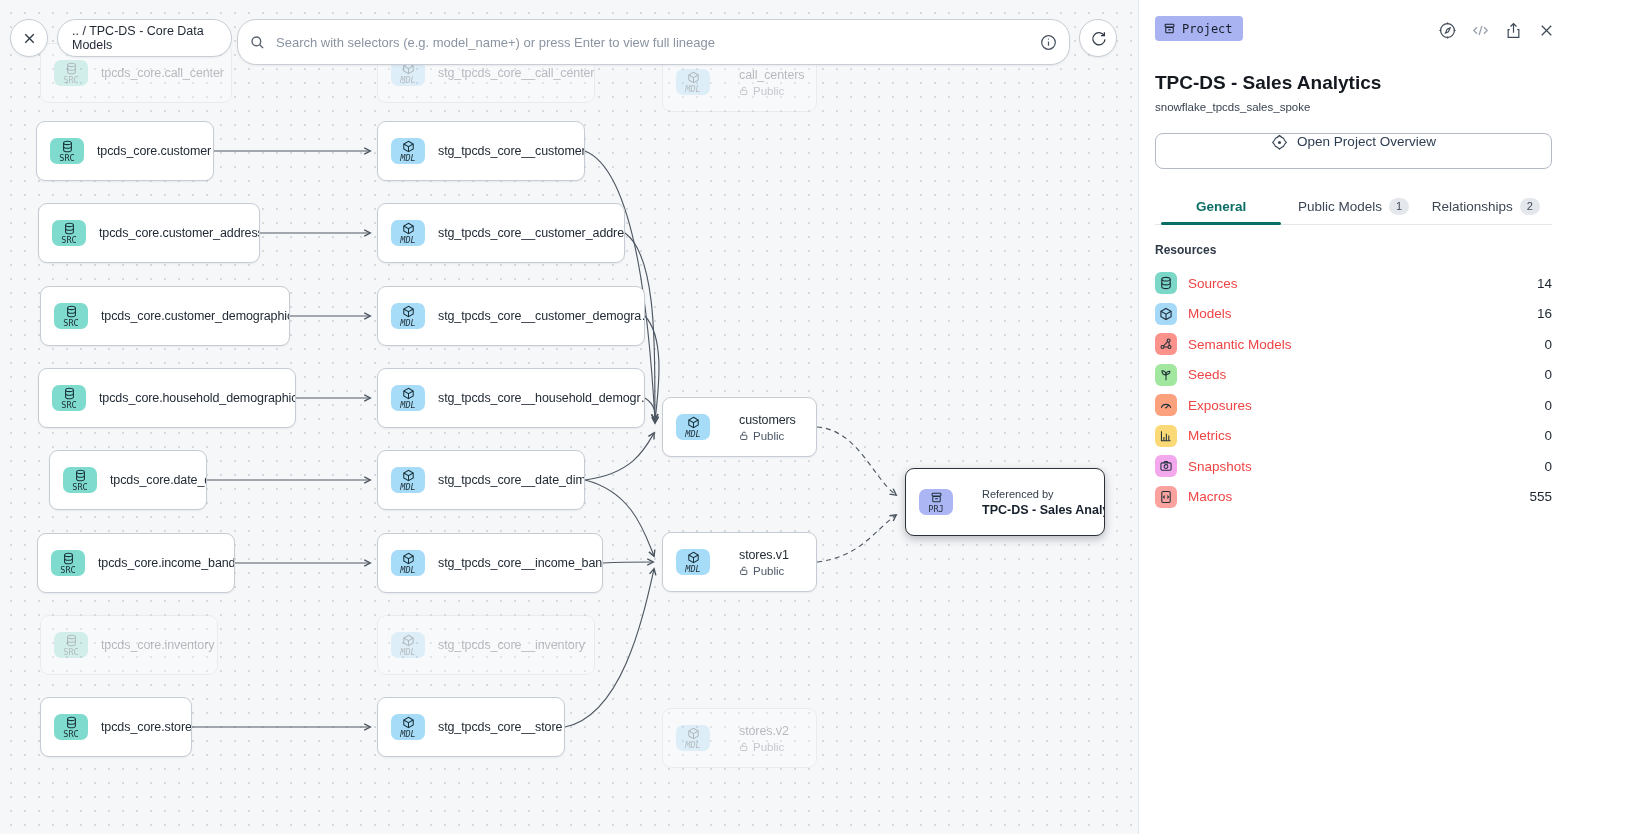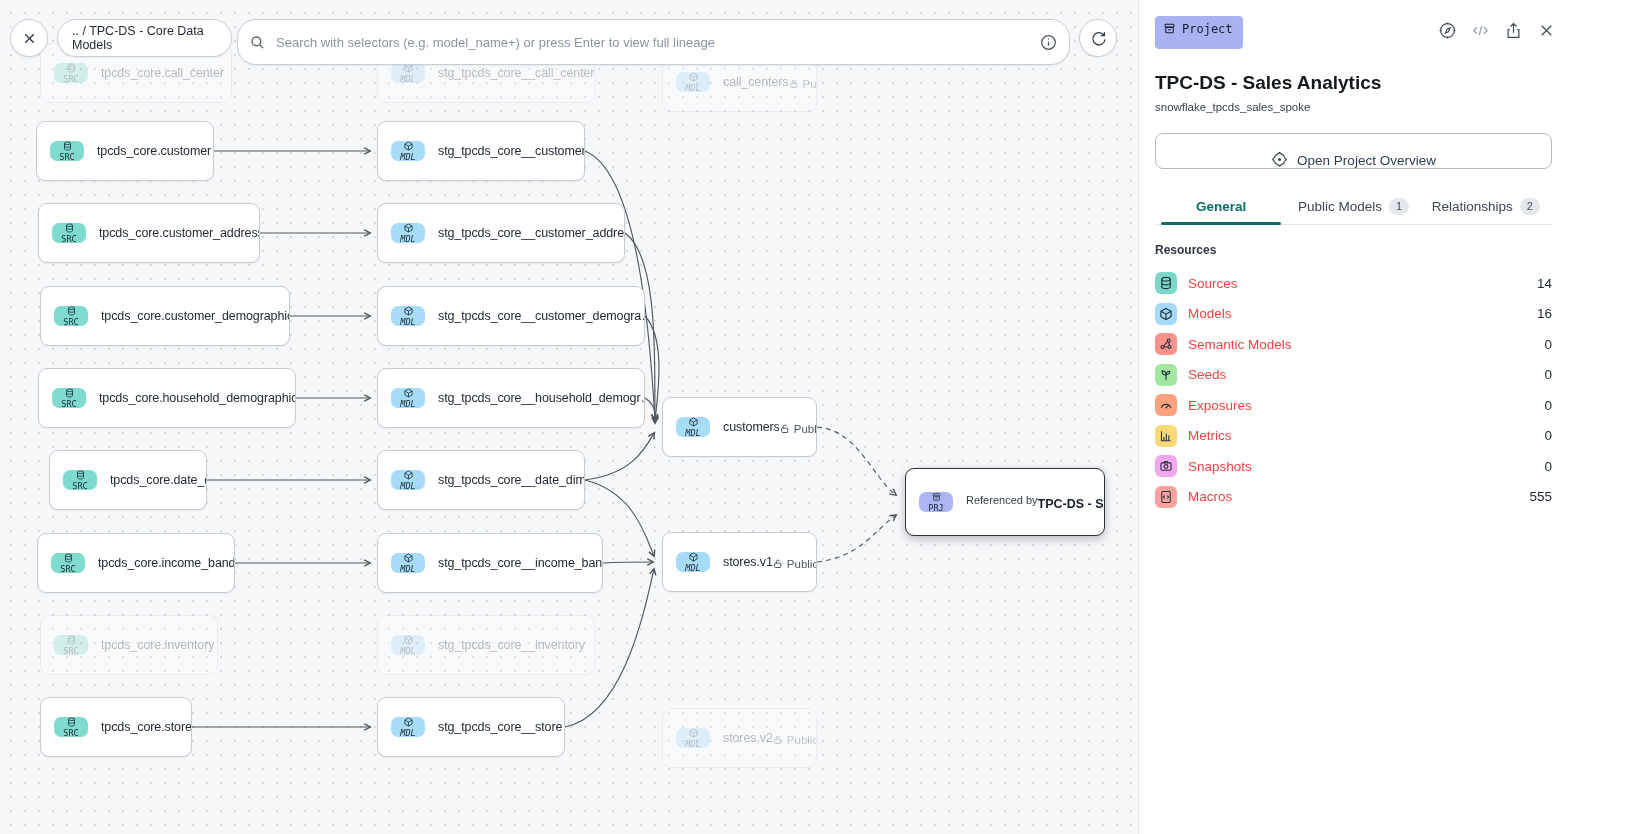--- a/index.html
+++ b/index.html
@@ -17,31 +17,31 @@
   .edges{position:absolute;left:0;top:0;pointer-events:none;}
   .node{
     position:absolute;height:60px;box-sizing:border-box;background:#fff;
     border:1px solid #c6ccd4;border-radius:9px;
     box-shadow:0 1px 2px rgba(16,24,40,.06);
     display:flex;align-items:center;gap:13px;padding:0 12px 0 13px;
     overflow:hidden;white-space:nowrap;
   }
   .node.faded{opacity:.30;box-shadow:none;border-color:#cdd2d9;}
   .tile{
-    width:34px;height:20px;border-radius:7px;flex:none;
+    width:34px;height:26px;border-radius:7px;flex:none;
     display:flex;flex-direction:column;align-items:center;justify-content:center;
     color:#19313b;
   }
   .tile svg{width:13px;height:13px;display:block;}
   .tile .tag{font-family:"DejaVu Sans Mono",monospace;font-size:8.5px;line-height:1;margin-top:1.5px;color:#1d2b33;}
   .tile.src{background:#7edbce;}
   .tile.mdl{background:#a7dcf8;font-style:italic;}
   .tile.prj{background:#acb6f4;}
   .node .label{font-size:12.5px;color:#222b36;letter-spacing:-.1px;}
-  .pubcol{display:flex;flex-direction:row;justify-content:center;}
+  .pubcol{display:flex;flex-direction:column;justify-content:center;margin-left:16px;}
   .pub-vis{display:flex;align-items:center;gap:4px;margin-top:3px;font-size:11.5px;color:#4c5866;}
   .pub-vis svg{width:10px;height:10px;}
   .prj-node{height:68px;border:1.6px solid #2a3138;box-shadow:0 3px 8px rgba(20,25,35,.28);border-radius:9px;}
   .prj-caption{font-size:11px;color:#333e4c;}
   .prj-label{font-size:12.5px;font-weight:700;color:#16202c;margin-top:3px;}
   
   .tb{
     position:absolute;background:#fff;border:1px solid #c9ced6;border-radius:19px;
     box-shadow:0 1px 2px rgba(16,24,40,.07);
     display:flex;align-items:center;justify-content:center;box-sizing:border-box;
@@ -54,35 +54,35 @@
     font-size:13px;color:#27303c;background:transparent;
   }
   .searchbar input::placeholder{color:#8a94a2;}
   
   .panel{
     position:absolute;left:1138px;top:0;width:510px;height:834px;background:#fff;
     border-left:1px solid #e1e4e8;box-sizing:border-box;
   }
   .panel-badge{
     position:absolute;left:16px;top:16px;height:25px;
-    display:inline-flex;align-items:center;gap:6px;padding:0 10px 8px 8px;
+    display:inline-flex;align-items:center;gap:6px;padding:0 10px 0 8px;
     background:#a9b3f1;border-radius:4px;
     font-family:"DejaVu Sans Mono",monospace;font-size:12px;color:#181d2a;
   }
   .panel-badge svg{width:13px;height:13px;color:#181d2a;}
   .panel-icons{position:absolute;left:296px;top:18px;display:flex;gap:9px;align-items:center;}
   .picon{width:24px;height:24px;display:flex;align-items:center;justify-content:center;color:#3f4a57;cursor:pointer;}
   .picon svg{width:19px;height:19px;}
   .picon.dim{color:#97a0ac;}
   .panel-title{position:absolute;left:16px;top:72px;font-size:19px;font-weight:700;color:#14181f;}
   .panel-subtitle{position:absolute;left:16px;top:101px;font-size:11.5px;color:#39424f;}
   .overview-btn{
     position:absolute;left:16px;top:133px;width:397px;height:36px;box-sizing:border-box;
     background:#fff;border:1px solid #b3bac4;border-radius:8px;
-    display:flex;align-items:flex-end;justify-content:center;gap:9px;
+    display:flex;align-items:flex-start;justify-content:center;gap:9px;
     font-size:13.5px;color:#2e3d52;cursor:pointer;
   }
   .overview-btn svg{width:17px;height:17px;color:#3b4654;}
   .tabs{
     position:absolute;left:16px;top:189px;width:397px;height:35px;
     display:flex;border-bottom:1px solid #e4e7ea;box-sizing:content-box;
   }
   .tab{
     flex:1;display:flex;align-items:center;justify-content:center;gap:7px;
     font-size:13.5px;color:#3c4654;position:relative;cursor:pointer;

